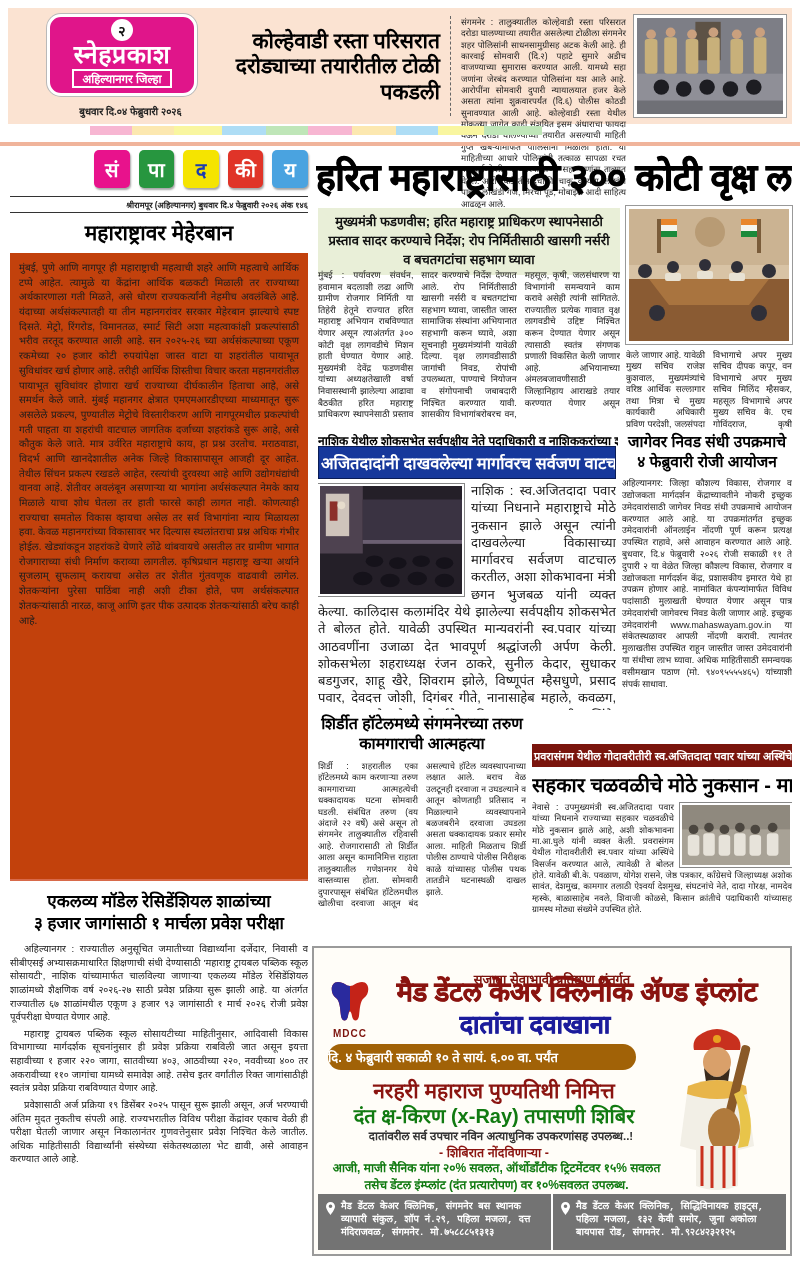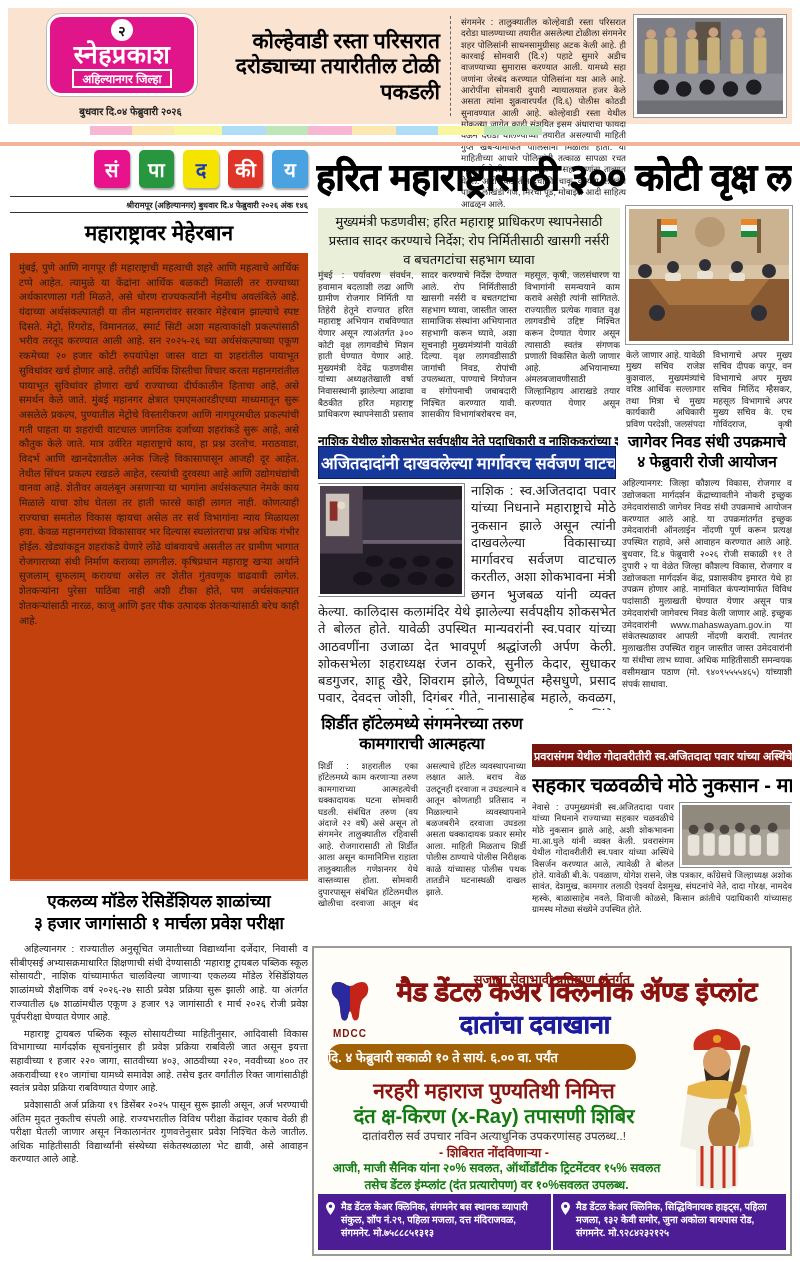--- a/index.html
+++ b/index.html
@@ -49,21 +49,21 @@
   .eklavya-head { margin-top:10px; text-align:center; font-size:17px; font-weight:bold; line-height:1.3; color:#000; }
   .eklavya-body { margin-top:7px; font-size:9.6px; line-height:1.42; text-align:justify; color:#1c1c1c;
                   height:300px; overflow:hidden; }
   .eklavya-body p { text-indent:14px; margin-bottom:3px; }
 
   
   .main-headline { position:absolute; left:316px; top:150px; width:476px; text-align:center;
                    font-size:37px; font-weight:bold; color:#000; letter-spacing:-0.5px;
                    -webkit-text-stroke:0.8px #000; white-space:nowrap; overflow:hidden; }
   .subhead-box { position:absolute; left:318px; top:208px; width:302px; background:#e9efd8;
-                 font-size:13px; font-weight:normal; text-align:center; line-height:1.45; padding:5px 6px; color:#111; }
+                 font-size:13px; font-weight:bold; text-align:center; line-height:1.45; padding:5px 6px; color:#111; }
   .meeting-photo { position:absolute; left:626px; top:206px; width:166px; height:138px;
                    border:3px solid #fff; box-shadow:0 0 0 1px #999; background:#caa27a; }
   .main-body-left { position:absolute; left:318px; top:270px; width:302px; height:162px;
                     column-count:3; column-gap:8px; font-size:8.8px; line-height:1.32;
                     text-align:justify; color:#1a1a1a; overflow:hidden; }
   .main-body-right { position:absolute; left:626px; top:350px; width:166px; height:82px;
                      font-size:8.8px; line-height:1.3; text-align:justify; color:#1a1a1a; overflow:hidden;
                      column-count:2; column-gap:8px; }
 
   
@@ -110,28 +110,28 @@
               font-weight:bold; color:#8a1410; -webkit-text-stroke:0.6px #8a1410; white-space:nowrap; }
   .ad-sub { position:absolute; left:56px; top:58px; width:330px; text-align:center; font-size:25px;
             font-weight:bold; color:#1c1c9c; -webkit-text-stroke:0.5px #1c1c9c; white-space:nowrap; }
   .ad-saint { position:absolute; right:14px; top:78px; width:118px; height:168px; }
   .ad-timing { position:absolute; left:14px; top:96px; width:308px; background:#a16207; color:#fff;
                border-radius:13px; font-size:13px; font-weight:bold; text-align:left; padding:4px 0; }
   .ad-occasion { position:absolute; left:0px; top:128px; width:360px; text-align:center; font-size:21px;
                  font-weight:bold; color:#8a1410; white-space:nowrap; }
   .ad-camp { position:absolute; left:0px; top:154px; width:360px; text-align:center; font-size:20px;
              font-weight:bold; color:#117a11; white-space:nowrap; }
-  .ad-equip { position:absolute; left:0px; top:180px; width:360px; text-align:center; font-size:11.5px;
-              font-weight:normal; color:#333; }
+  .ad-equip { position:absolute; left:7px; top:180px; width:360px; text-align:center; font-size:11.5px;
+              font-weight:bold; color:#333; }
   .ad-register { position:absolute; left:0px; top:196px; width:360px; text-align:center; font-size:12.5px;
                  font-weight:bold; color:#8a1410; }
   .ad-discounts { position:absolute; left:10px; top:212px; width:345px; text-align:center; font-size:12px;
                   font-weight:bold; color:#117a11; line-height:1.4; }
-  .ad-addresses { position:absolute; left:4px; right:4px; bottom:4px; height:56px; background:#4c1d95;
-                  display:flex; color:#fff; }
+  .ad-addresses { position:absolute; left:4px; right:4px; bottom:4px; height:56px; background:#737373;
+                  display:flex; color:#fff;font-family:Liberation Mono, monospace; }
   .ad-addr { flex:1; display:flex; gap:5px; padding:7px 8px; font-size:9.6px; font-weight:bold; line-height:1.35; }
   .ad-addr + .ad-addr { border-left:2px solid #fff; }
   .pin { flex:0 0 10px; padding-top:1px; }
 
   .photo-svg { width:100%; height:100%; display:block; }
 </style>
 </head>
 <body>
 
 <div class="page">

